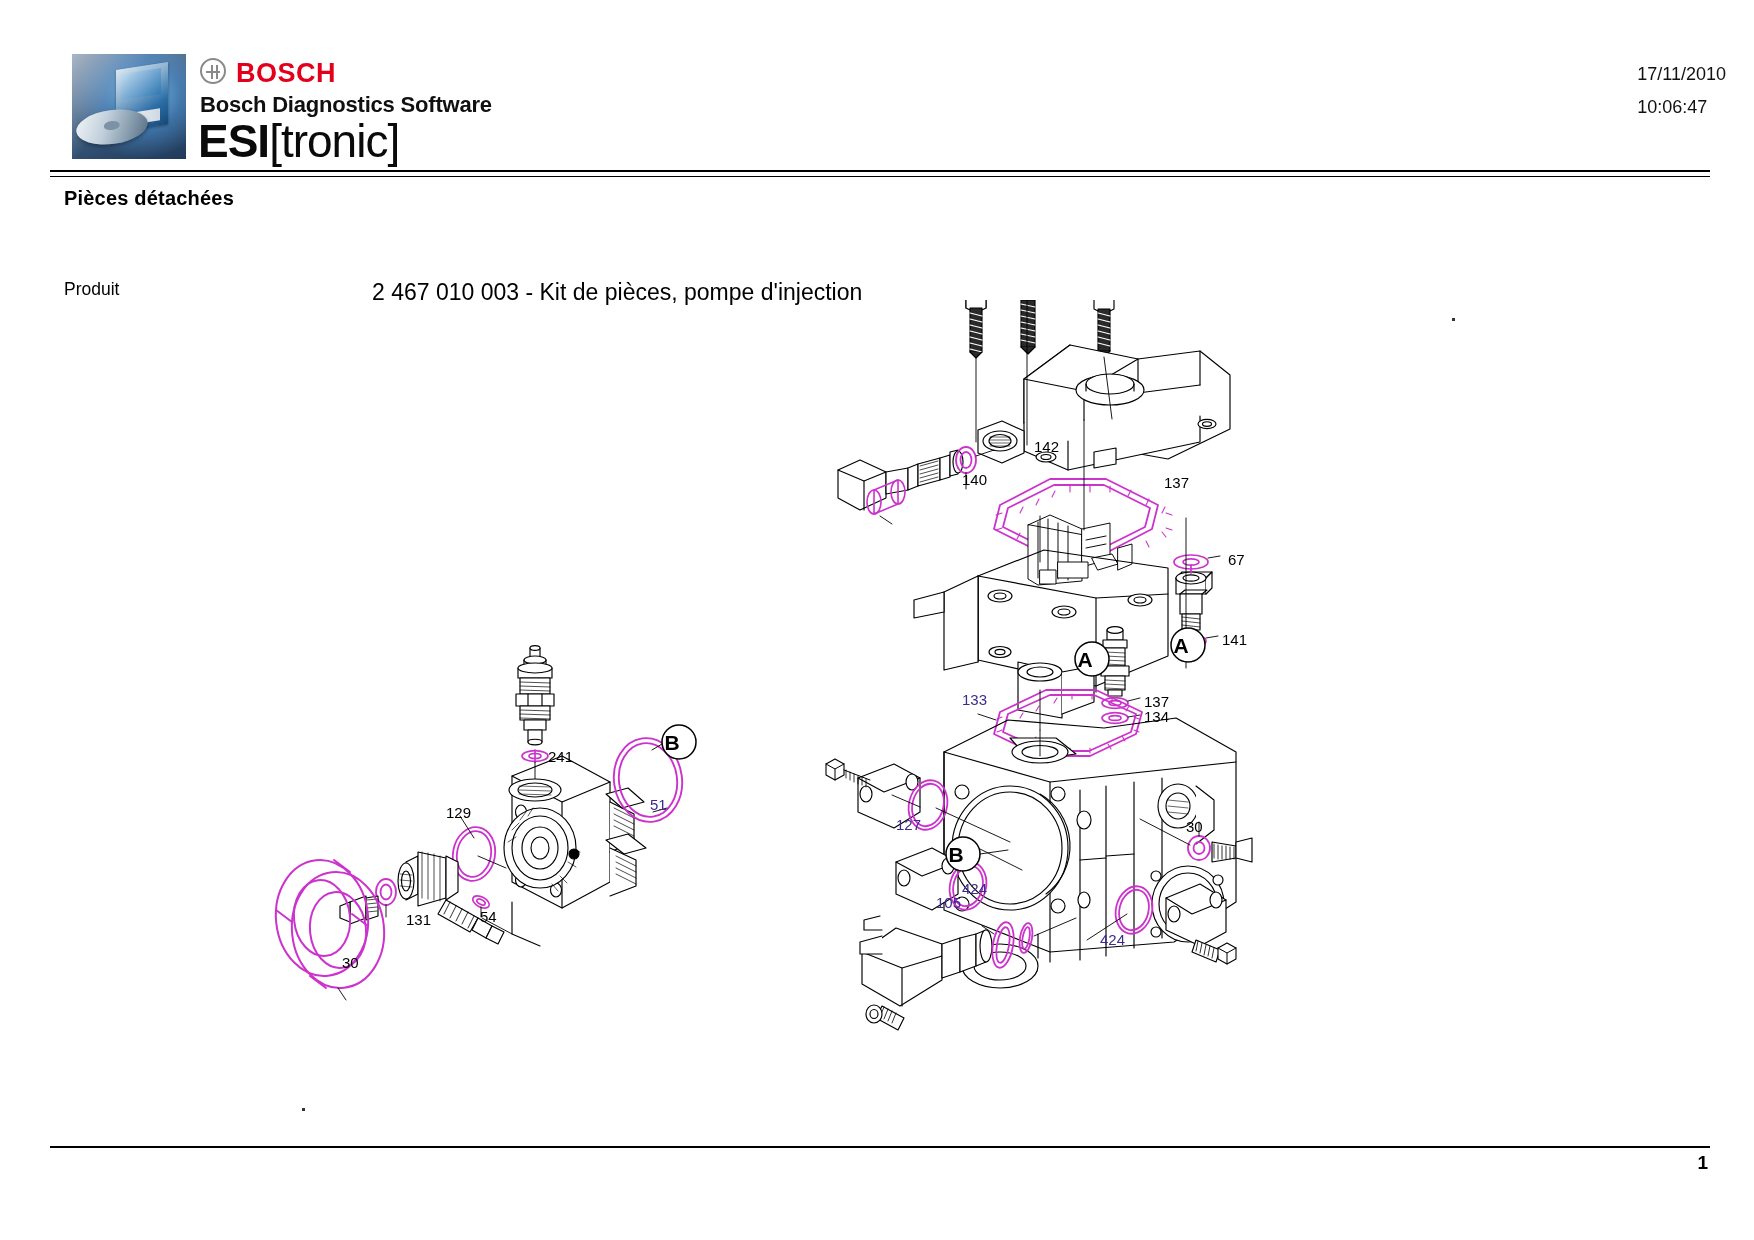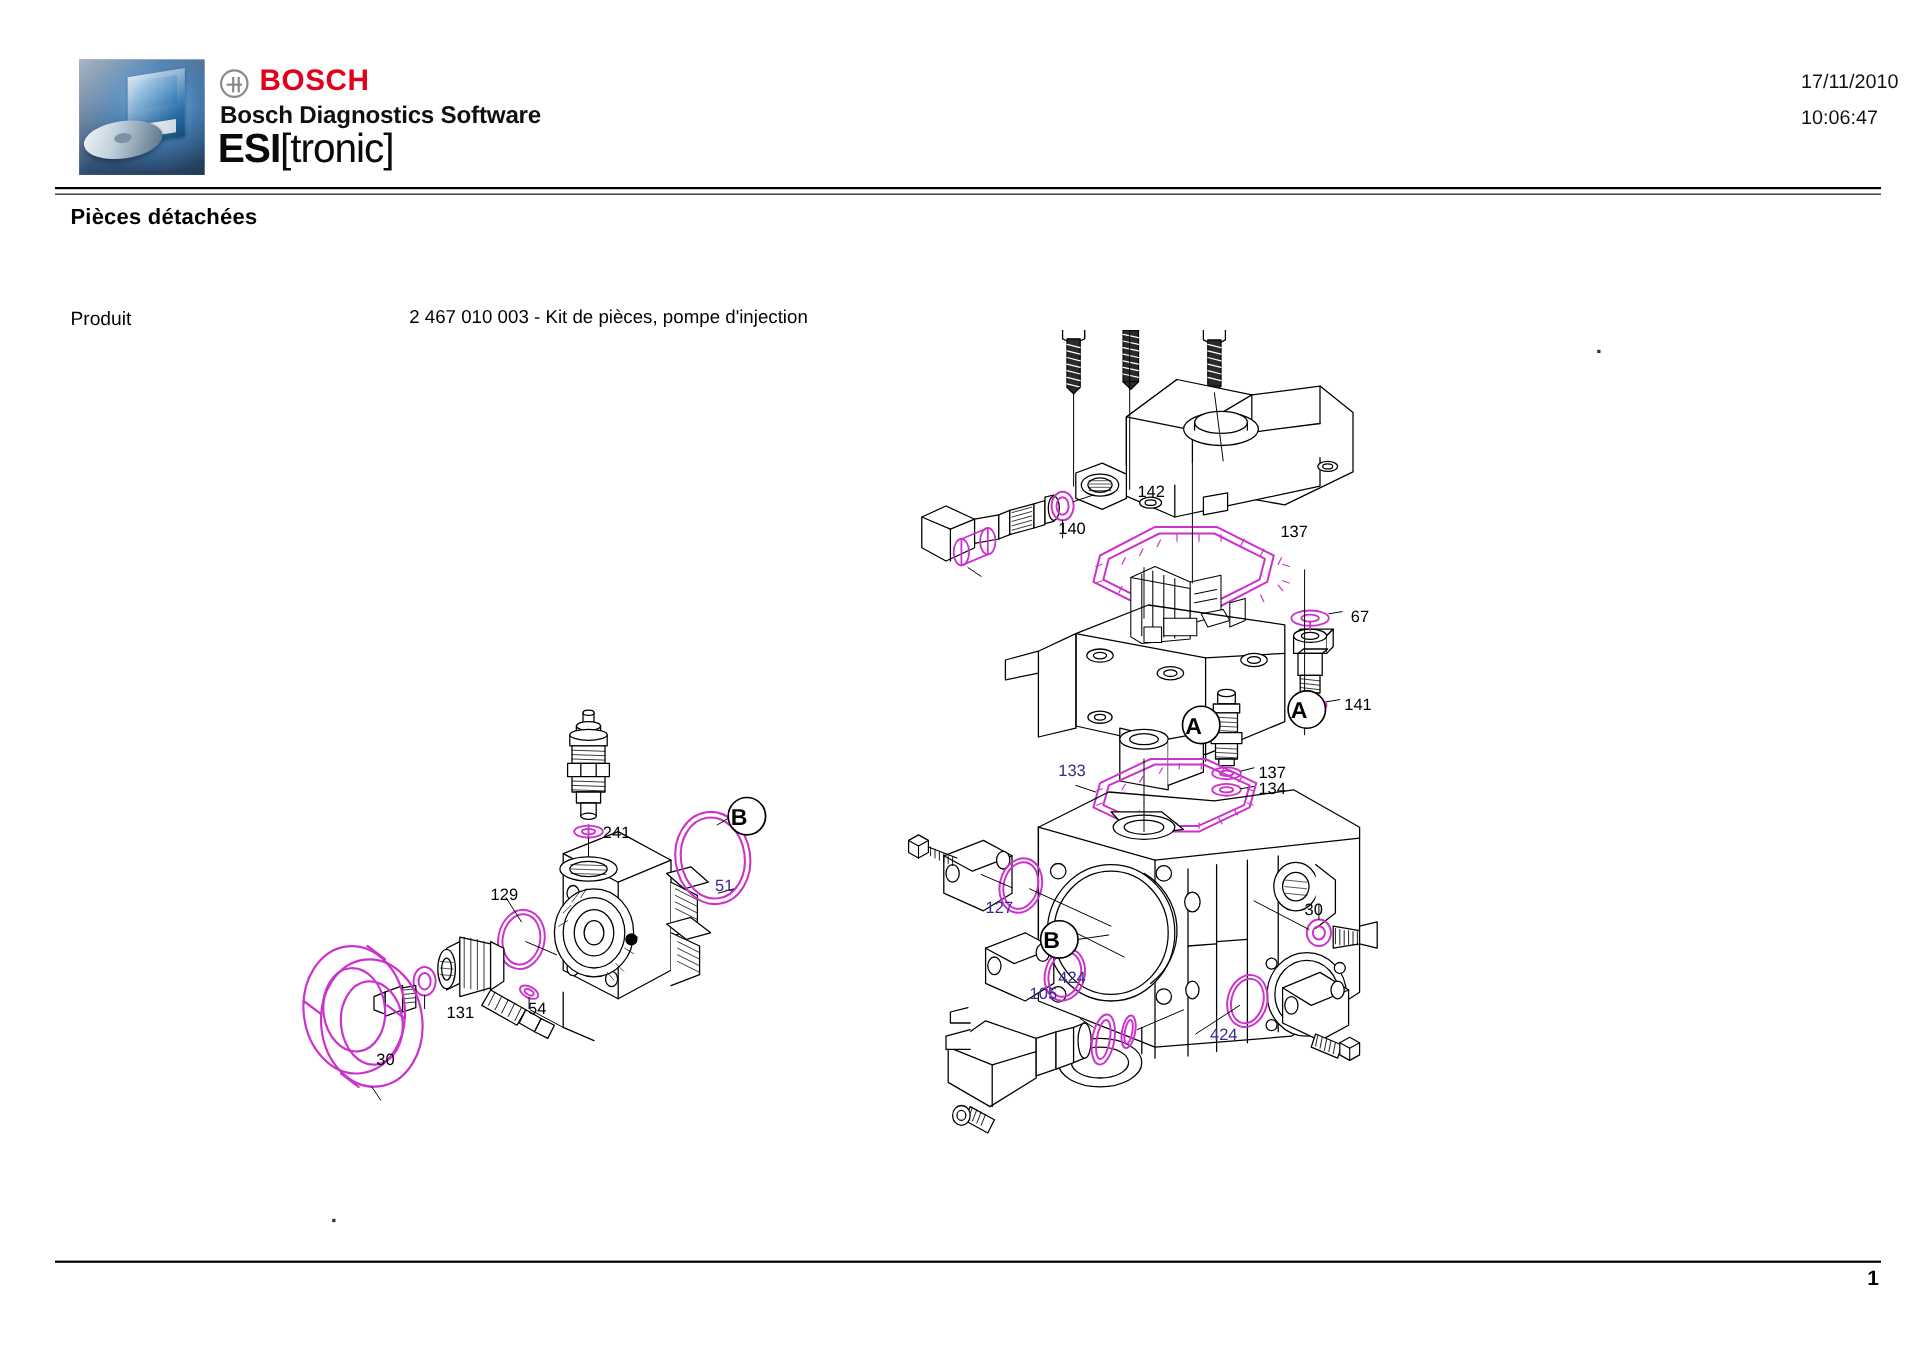--- a/index.html
+++ b/index.html
@@ -49,21 +49,21 @@
   }
   .logo-img .case:after{
     content:"";position:absolute;left:6px;bottom:5px;width:38px;height:12px;
     background:linear-gradient(90deg,#f4f7fa,#cfd9e2);
   }
   .logo-img .gloss{
     position:absolute;left:0;top:0;width:114px;height:105px;
     background:linear-gradient(125deg,rgba(255,255,255,.42) 0%,rgba(255,255,255,0) 42%);
   }
 
-  .bosch-row{position:absolute;left:128px;top:6px;display:flex;align-items:flex-end;gap:10px;}
+  .bosch-row{position:absolute;left:128px;top:6px;display:flex;align-items:flex-start;gap:10px;}
   .bosch-mark{
     width:26px;height:26px;border-radius:50%;
     border:2px solid #8a8a8a;position:relative;box-sizing:border-box;
   }
   .bosch-mark:before{
     content:"";position:absolute;left:4px;top:11px;width:14px;height:2px;background:#8a8a8a;
   }
   .bosch-mark:after{
     content:"";position:absolute;left:9px;top:5px;width:2px;height:14px;background:#8a8a8a;
     box-shadow:5px 0 0 #8a8a8a;
@@ -73,42 +73,42 @@
     font-weight:bold;font-size:27px;letter-spacing:.5px;color:#e2001a;
   }
   .bds{
     position:absolute;left:128px;top:40px;
     font-family:"Liberation Sans", sans-serif;
     font-weight:bold;font-size:22px;letter-spacing:-.2px;color:#101010;
     white-space:nowrap;
   }
   .esi{
     position:absolute;left:126px;top:62px;
-    font-size:37px;letter-spacing:-1px;color:#0a0a0a;white-space:nowrap;
+    font-size:46px;letter-spacing:-1px;color:#0a0a0a;white-space:nowrap;
     font-family:"Liberation Sans", sans-serif;
     text-align:right;
   }
   .esi b{font-weight:bold;}
   .esi span{font-weight:normal;}
 
   .stamp{
     position:absolute;right:28px;top:58px;text-align:left;
     font-size:18px;line-height:33px;color:#111;
   }
 
   .rule-top{position:absolute;left:50px;top:170px;width:1660px;height:0;border-top:2px solid #000;}
   .rule-top2{position:absolute;left:50px;top:176px;width:1660px;height:0;border-top:1px solid #000;}
 
   
   .doc-title{
     position:absolute;left:64px;top:187px;
     font-size:20px;font-weight:bold;letter-spacing:.2px;color:#000;text-align:center;
   }
   .prod-label{position:absolute;left:64px;top:279px;font-size:17.5px;color:#000;text-align:center;}
-  .prod-value{position:absolute;left:372px;top:279px;font-size:17px;color:#000;white-space:nowrap;}
+  .prod-value{position:absolute;left:372px;top:279px;font-size:23px;color:#000;white-space:nowrap;}
 
   
   .rule-bot{position:absolute;left:50px;top:1146px;width:1660px;height:0;border-top:2px solid #000;}
   .pageno{position:absolute;right:46px;top:1152px;font-size:19px;font-weight:bold;color:#000;}
 
   
   .canvas{position:absolute;left:0;top:300px;width:1482px;height:830px;}
   .canvas svg{display:block;width:1754px;height:830px;}
 
   .tinydot{position:absolute;width:3px;height:3px;background:#333;}

